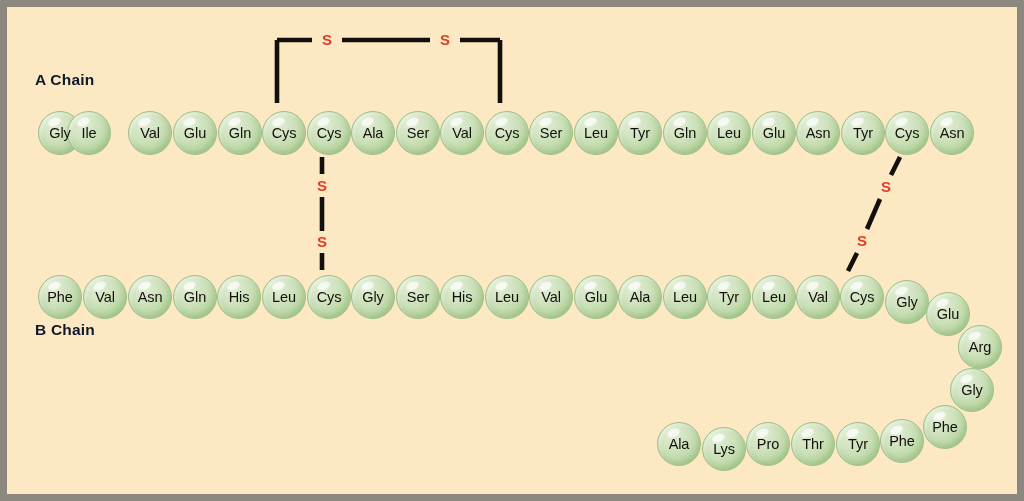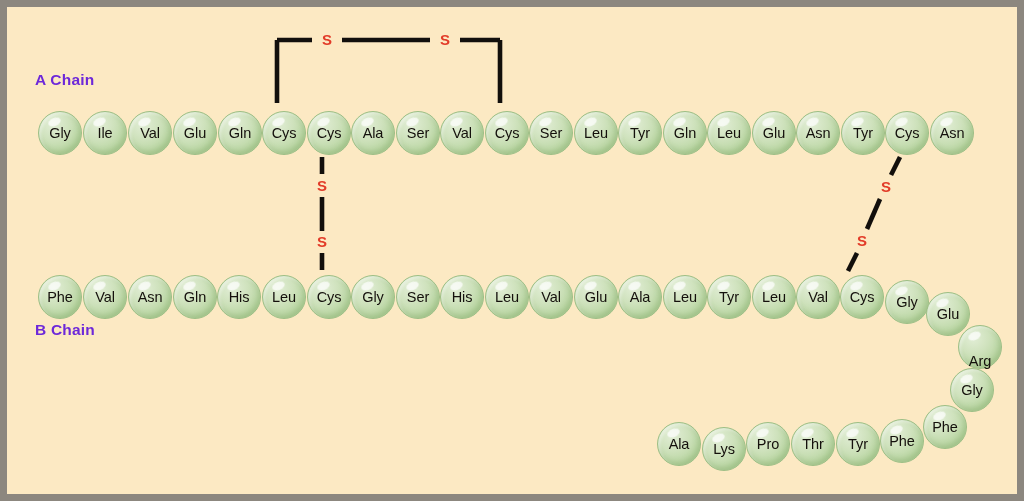--- a/index.html
+++ b/index.html
@@ -33,21 +33,21 @@
     top: 0;
     width: 1010px;
     height: 487px;
     pointer-events: none;
   }
   .chain-label {
     position: absolute;
     font-family: "Liberation Sans", sans-serif;
     font-size: 15.5px;
     font-weight: bold;
-    color: #6d28d9;
+    color: #0f172a;
     letter-spacing: 0.2px;
     white-space: nowrap;
   }
   #label-a { left: 28px; top: 64px; }
   #label-b { left: 28px; top: 314px; }
 
   .residue {
     position: absolute;
     width: 44px;
     height: 44px;
@@ -121,21 +121,21 @@
       </g>
     </svg>
 
     <div class="chain-label" id="label-a">A Chain</div>
     <div class="chain-label" id="label-b">B Chain</div>
 
     <div id="residue-layer">
         <div class="residue" style="left: 31px; top: 104px;">
           <span>Gly</span>
         </div>
-        <div class="residue" style="left: 76px; top: 104px;">
+        <div class="residue" style="left: 60px; top: 104px;">
           <span>Ile</span>
         </div>
         <div class="residue" style="left: 121px; top: 104px;">
           <span>Val</span>
         </div>
         <div class="residue" style="left: 166px; top: 104px;">
           <span>Glu</span>
         </div>
         <div class="residue" style="left: 211px; top: 104px;">
           <span>Gln</span>
@@ -244,21 +244,21 @@
         </div>
         <div class="residue" style="left: 833px; top: 268px;">
           <span>Cys</span>
         </div>
         <div class="residue" style="left: 878px; top: 273px;">
           <span>Gly</span>
         </div>
         <div class="residue" style="left: 919px; top: 285px;">
           <span>Glu</span>
         </div>
-        <div class="residue" style="left: 951px; top: 318px; align-items: flex-end;">
+        <div class="residue" style="left: 951px; top: 318px;">
           <span>Arg</span>
         </div>
         <div class="residue" style="left: 943px; top: 361px;">
           <span>Gly</span>
         </div>
         <div class="residue" style="left: 916px; top: 398px;">
           <span>Phe</span>
         </div>
         <div class="residue" style="left: 873px; top: 412px;">
           <span>Phe</span>

